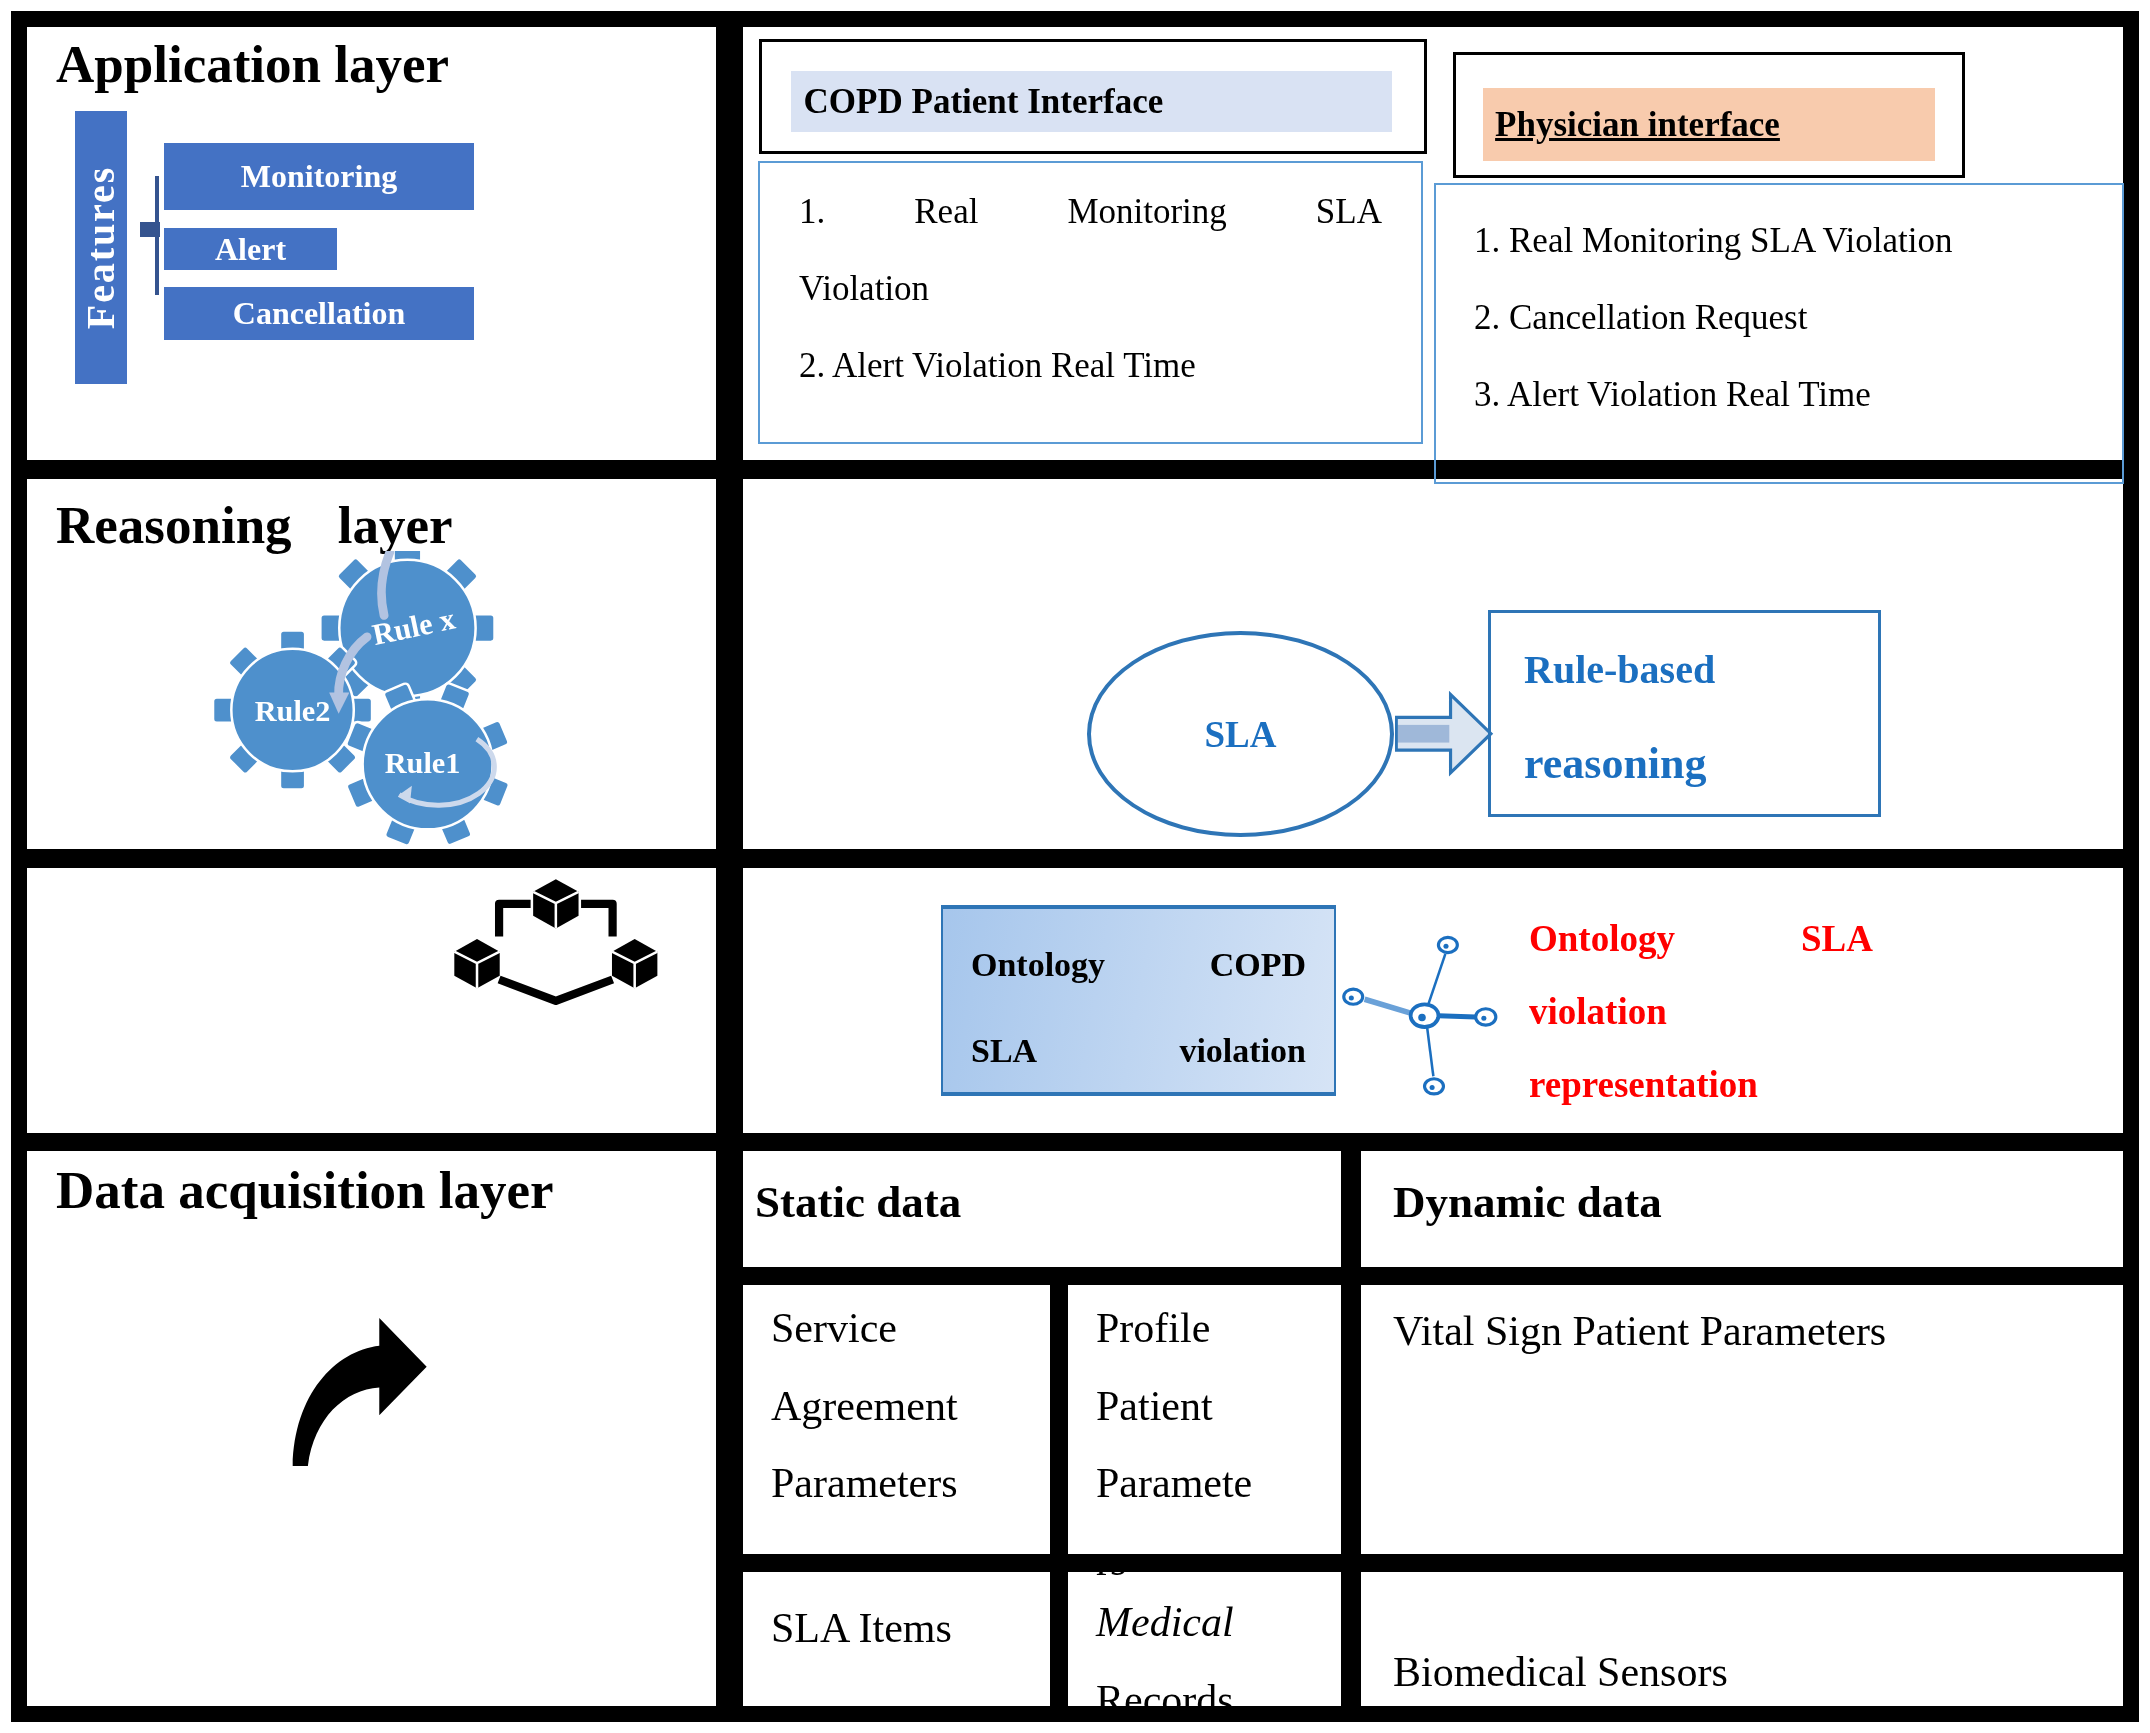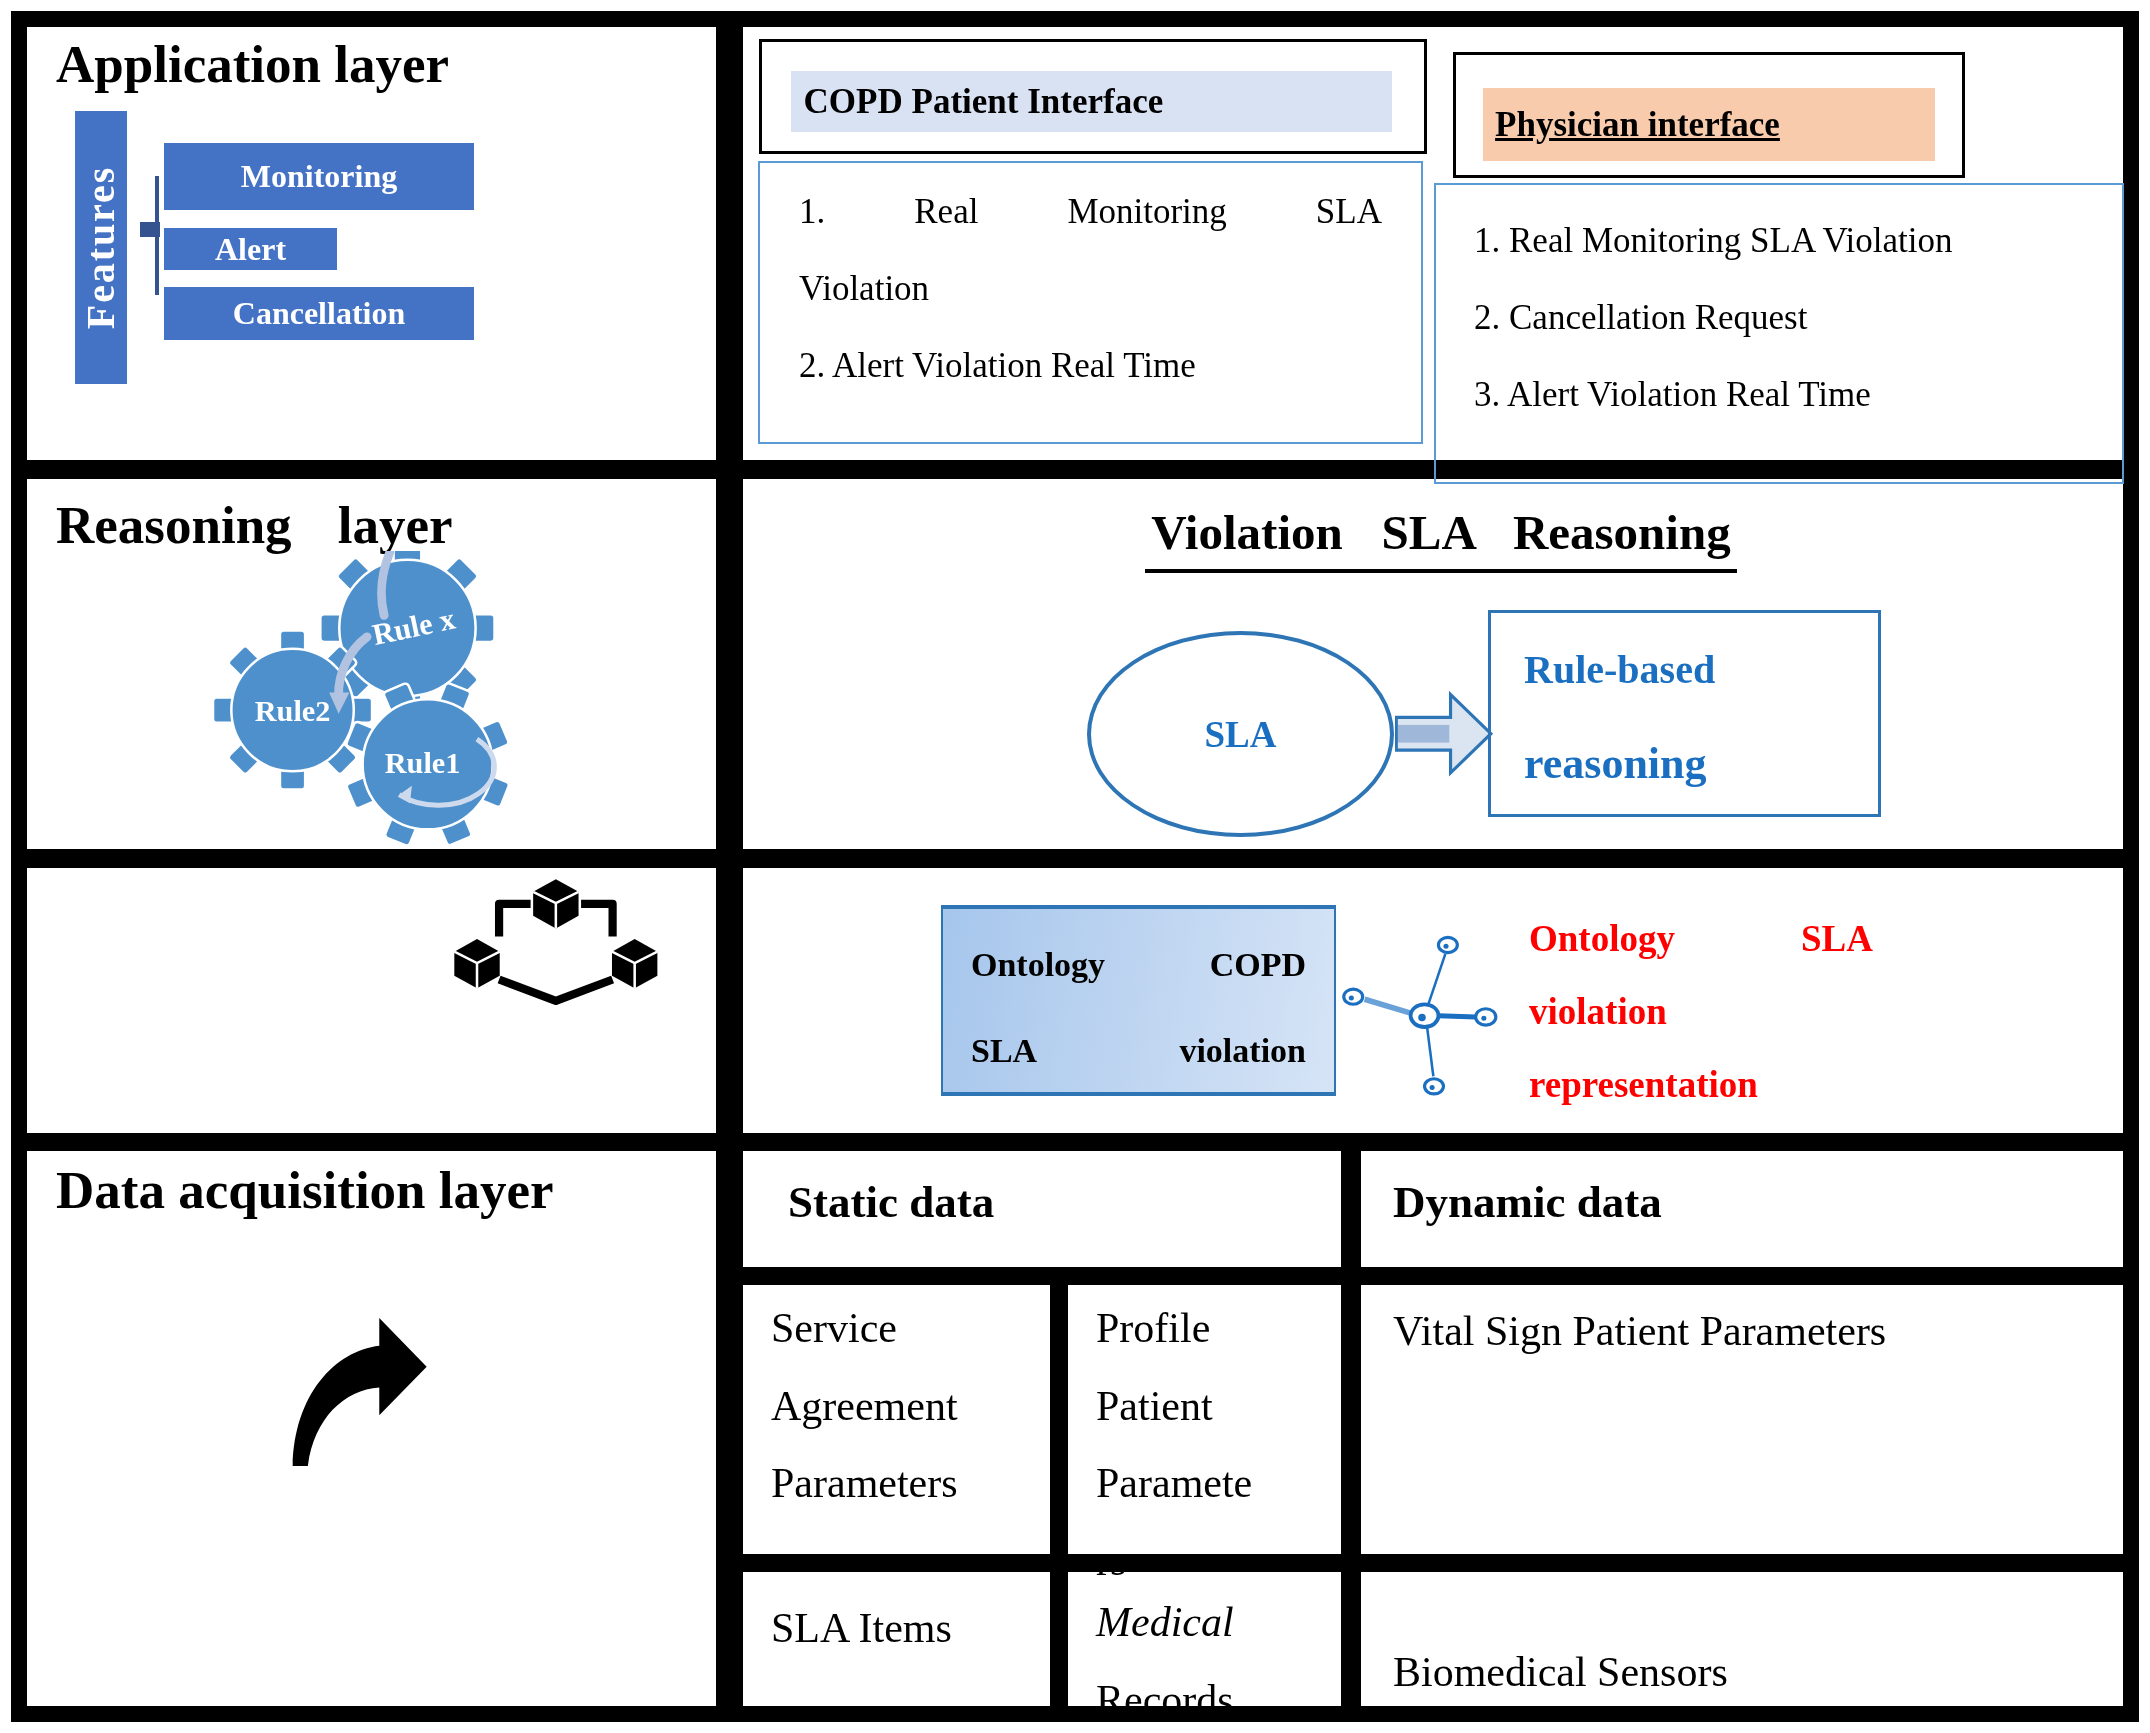--- a/index.html
+++ b/index.html
@@ -138,23 +138,20 @@
       <path d="M 78,-40 A 88,60 0 1 1 -45,48" fill="none" stroke="#cdd9ec" stroke-width="8"></path>
       <polygon points="-45,48 -25,34 -28,62" fill="#cdd9ec" stroke="none"></polygon>
       <text x="-8" y="14" text-anchor="middle" fill="#ffffff" stroke="none" font-size="48" font-weight="bold">Rule1</text>
     </g>
 
     <path d="M 332,2 C 318,38 315,68 323,102" fill="none" stroke="#b2c3e1" stroke-width="14" stroke-linecap="round"></path>
     <path d="M 296,136 C 266,158 250,196 251,228" fill="none" stroke="#b2c3e1" stroke-width="14" stroke-linecap="round"></path>
     <polygon points="251,258 236,224 268,224" fill="#b2c3e1"></polygon>
   </svg>
 
-  <div class="abs" style="left:743px;top:504px;width:1396px;text-align:center;font-size:49px;font-weight:bold;word-spacing:26.5px;">
-    <span class="underlined">Violation SLA Reasoning</span>
-  </div>
 
   <div class="abs" style="left:1087px;top:631px;width:307px;height:206px;border:4.4px solid #2e75b6;border-radius:50%;display:flex;align-items:center;justify-content:center;box-sizing:border-box;">
     <span class="bluetext" style="font-size:37px;">SLA</span>
   </div>
 
   <svg class="abs" style="left:1395px;top:687px;" width="101" height="96" viewBox="0 0 160 152">
     <polygon points="2,48 88,48 88,12 152,74 88,136 88,100 2,100" fill="#dbe5f1"></polygon>
     <rect x="4" y="60" width="82" height="28" fill="#9fb8d9"></rect>
     <polygon points="2,48 88,48 88,12 152,74 88,136 88,100 2,100" fill="none" stroke="#2e75b6" stroke-width="5"></polygon>
   </svg>
@@ -232,21 +229,21 @@
     <div class="redline">violation</div>
     <div class="redline">representation</div>
   </div>
 
   <div class="abs layer-title" style="left:56px;top:1163px;">Data acquisition layer</div>
 
   <svg class="abs" style="left:275px;top:1294px;" width="158" height="177" viewBox="0 0 250 280">
     <path d="M 28,272 C 30,160 95,90 165,82 L 165,38 L 240,115 L 165,192 L 165,148 C 110,152 62,196 52,272 Z" fill="#000"></path>
   </svg>
 
-  <div class="abs thead" style="left:743px;top:1151px;width:598px;height:116px;padding:25px 0 0 45px;">Static data</div>
+  <div class="abs thead" style="left:743px;top:1151px;width:598px;height:116px;padding:25px 0 0 12px;">Static data</div>
   <div class="abs thead" style="left:1361px;top:1151px;width:778px;height:116px;padding:25px 0 0 32px;">Dynamic data</div>
 
   <div class="abs tcell pre" style="left:743px;top:1285px;width:307px;height:269px;padding:5px 0 0 28px;line-height:1.85;">Service
 Agreement
 Parameters</div>
   <div class="abs tcell pre" style="left:1068px;top:1285px;width:273px;height:269px;padding:5px 0 0 28px;line-height:1.85;">Profile
 Patient
 Paramete
 rs</div>
   <div class="abs tcell" style="left:1361px;top:1285px;width:778px;height:217px;padding:21.5px 0 0 32px;">Vital Sign Patient Parameters</div>

